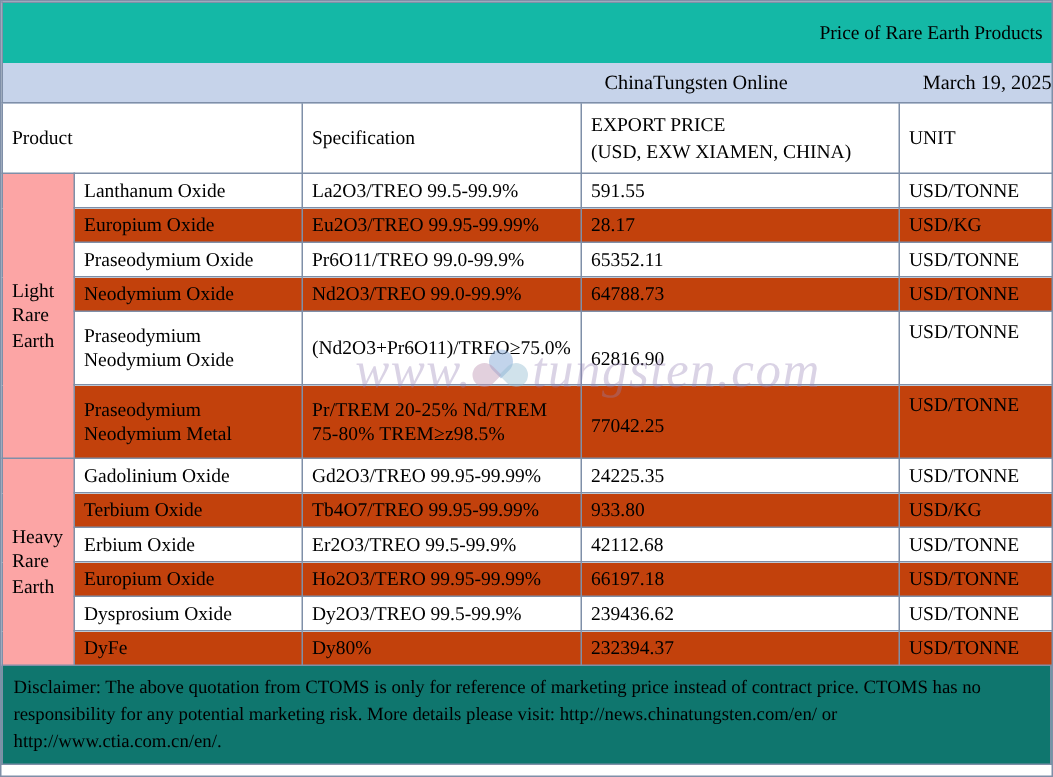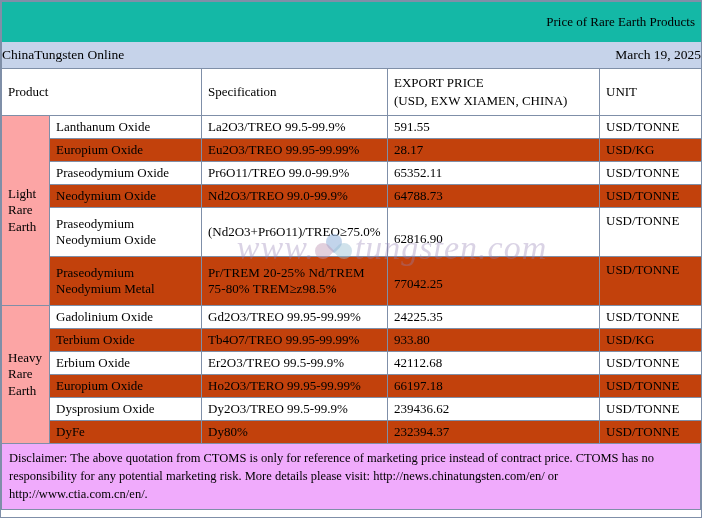--- a/index.html
+++ b/index.html
@@ -82,21 +82,21 @@
     border-bottom: none !important;
   }
   .subtitle-cell {
     background: #c6d3ea;
     height: 26px;
     border-top: none !important;
     padding: 0 !important;
   }
   .subtitle-inner {
     display: flex;
-    justify-content: space-between;
+    justify-content: flex-end;
     align-items: center;
     gap: 90px;
     font-size: 13.5px;
   }
   .hdr {
     background: #ffffff;
     font-size: 13px;
     height: 40px;
   }
   .hdr-two {
@@ -122,21 +122,21 @@
   .disclaimer {
     position: relative;
     z-index: 2;
     box-sizing: border-box;
     width: 700px;
     border: 1px solid #7f8fa8;
     border-top: none;
     padding: 5px 7px 6px 7px;
     font-size: 12.5px;
     line-height: 1.45;
-    background: #f0abfc;
+    background: #0f766e;
   }
   .spec-spaced {
     letter-spacing: 0.1px;
   }
 </style>
 </head>
 <body>
 
 <div class="page">
 

